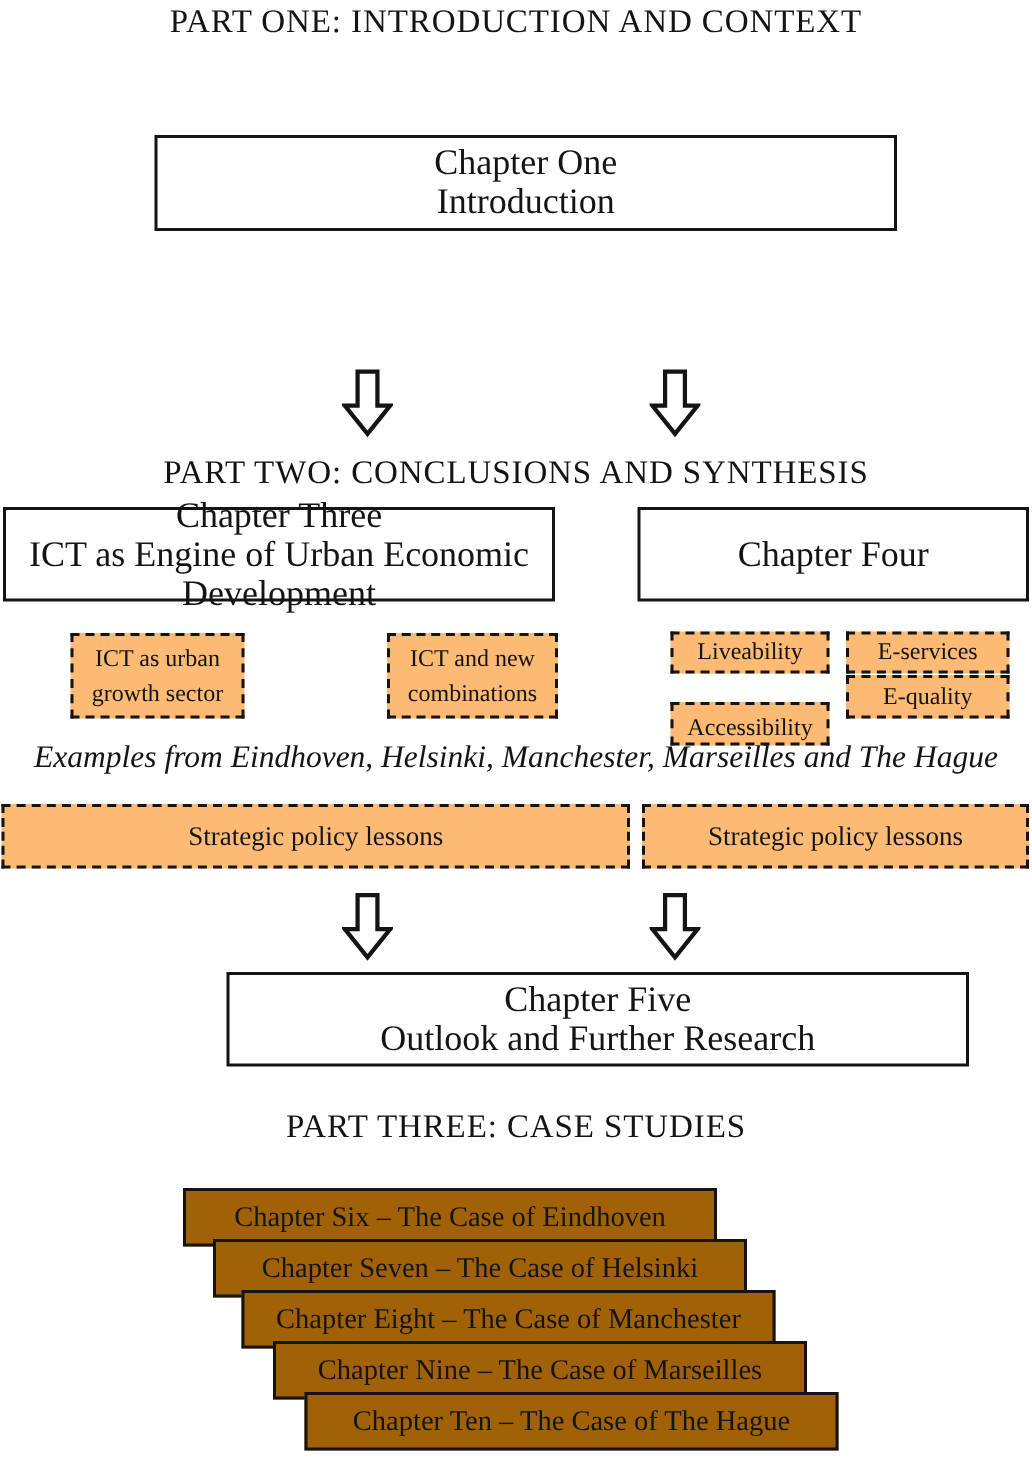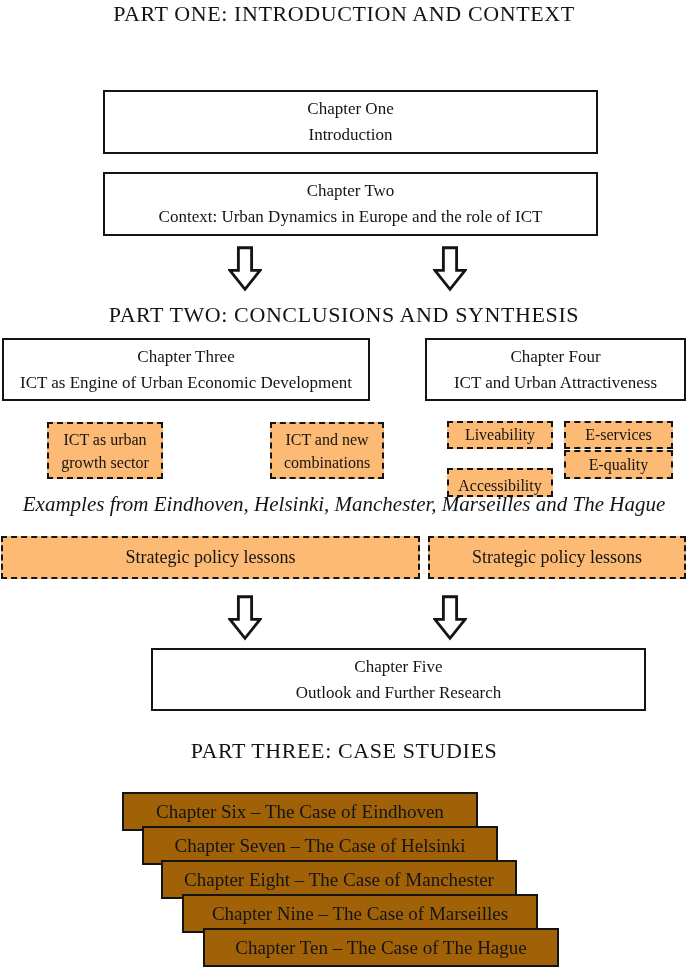--- a/index.html
+++ b/index.html
@@ -25,21 +25,21 @@
   .box {
     position: absolute;
     box-sizing: border-box;
     border: 2px solid #141414;
     background: #ffffff;
     display: flex;
     flex-direction: column;
     align-items: center;
     justify-content: center;
     text-align: center;
-    font-size: 17px;
+    font-size: 24px;
     line-height: 26px;
   }
   .dashed {
     position: absolute;
     box-sizing: border-box;
     border: 2px dashed #141414;
     background: #fdba74;
     display: flex;
     align-items: center;
     justify-content: center;
@@ -78,49 +78,44 @@
 
 <div class="canvas">
 
   <div class="heading" style="top: 1px;">PART ONE: INTRODUCTION AND CONTEXT</div>
 
   <div class="box" style="left: 103px; top: 90px; width: 495px; height: 64px;">
     <div>Chapter One</div>
     <div>Introduction</div>
   </div>
 
-  <div class="box" style="left: 103px; top: 172px; width: 495px; height: 64px;">
-    <div>Chapter Two</div>
-    <div>Context: Urban Dynamics in Europe and the role of ICT</div>
-  </div>
 
   <svg class="arrow" style="left: 228px; top: 245px;" viewBox="0 0 36 48">
     <path d="M11 2 H25 V26 H34 L18 46 L2 26 H11 Z" fill="#ffffff" stroke="#141414" stroke-width="3" stroke-linejoin="miter"></path>
   </svg>
   <svg class="arrow" style="left: 433px; top: 245px;" viewBox="0 0 36 48">
     <path d="M11 2 H25 V26 H34 L18 46 L2 26 H11 Z" fill="#ffffff" stroke="#141414" stroke-width="3" stroke-linejoin="miter"></path>
   </svg>
 
   <div class="heading" style="top: 302px;">PART TWO: CONCLUSIONS AND SYNTHESIS</div>
 
   <div class="box" style="left: 2px; top: 338px; width: 368px; height: 63px;">
     <div>Chapter Three</div>
     <div>ICT as Engine of Urban Economic Development</div>
   </div>
 
   <div class="box" style="left: 425px; top: 338px; width: 261px; height: 63px;">
     <div>Chapter Four</div>
-    <div>ICT and Urban Attractiveness</div>
   </div>
 
   <div class="dashed" style="left: 47px; top: 422px; width: 116px; height: 57px;">
     <span class="two-line">ICT as urban
 growth sector</span>
   </div>
-  <div class="dashed" style="left: 270px; top: 422px; width: 114px; height: 57px; text-align: center;">
+  <div class="dashed" style="left: 258px; top: 422px; width: 114px; height: 57px; text-align: center;">
     <span class="two-line">ICT and new
 combinations</span>
   </div>
 
   <div class="dashed" style="left: 447px; top: 421px; width: 106px; height: 28px;">
     <span class="small-label">Liveability</span>
   </div>
   <div class="dashed" style="left: 564px; top: 421px; width: 109px; height: 28px;">
     <span class="small-label">E-services</span>
   </div>

